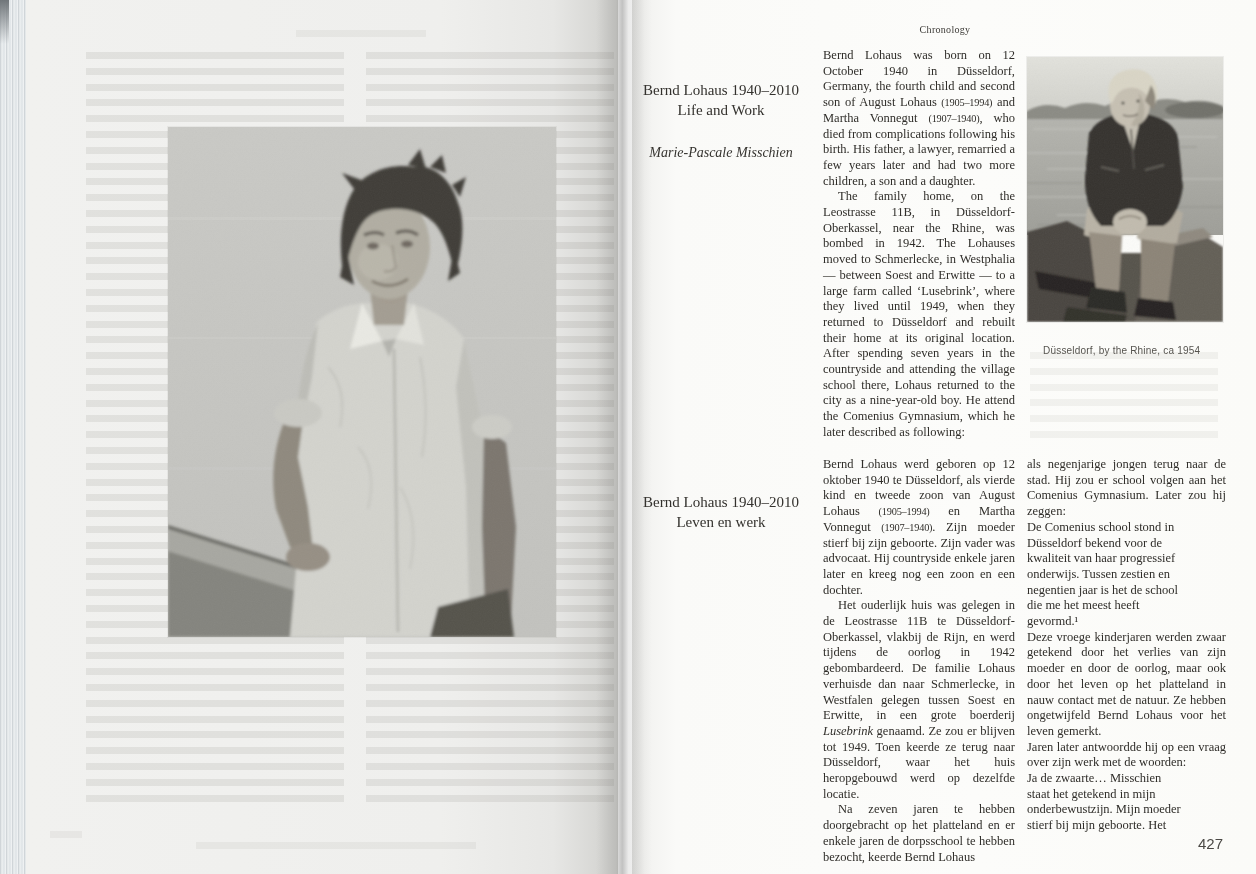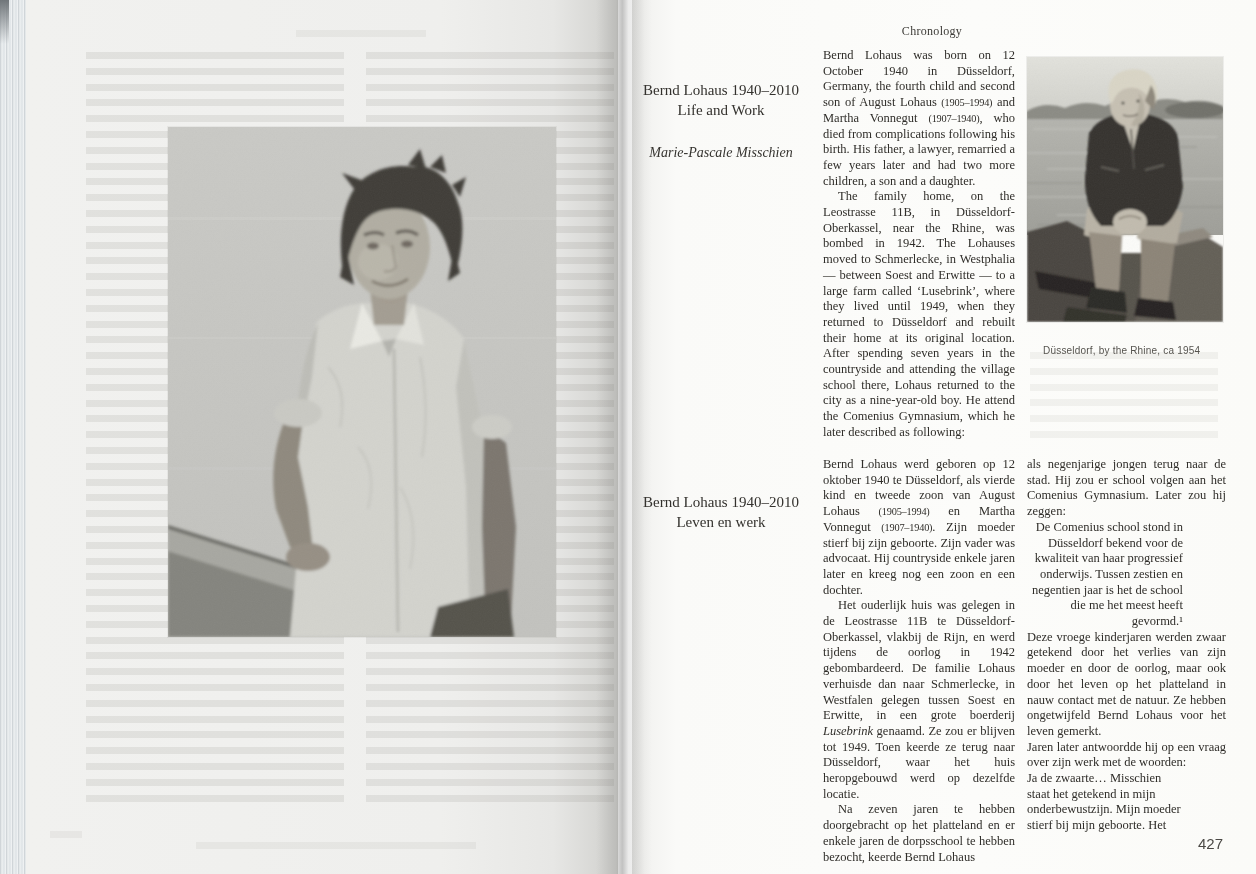--- a/index.html
+++ b/index.html
@@ -29,36 +29,36 @@
 
   
   .portrait{position:absolute;left:142px;top:127px;width:388px;height:510px;margin:0;
     box-shadow:0 0 0 1px rgba(60,60,58,0.06);}
   .boyphoto{position:absolute;left:395px;top:57px;width:196px;height:265px;margin:0;
     box-shadow:0 0 0 1px rgba(60,60,58,0.08);}
   .portrait svg,.boyphoto svg{display:block;width:100%;height:100%;}
 
   
   .rhead{position:absolute;left:0;top:24px;width:600px;text-align:center;
-    font-size:12px;color:#3c3a36;letter-spacing:0.3px;}
+    font-size:10px;color:#3c3a36;letter-spacing:0.3px;padding-left:13px;}
   .title{position:absolute;left:4px;width:170px;text-align:center;
     font-size:15px;line-height:20px;color:#33312d;}
   .title-en{top:80px;}
   .title-nl{top:492px;}
   .author{position:absolute;left:4px;top:145px;width:170px;text-align:center;
     font-style:italic;font-size:14px;color:#35332f;}
   .col{position:absolute;font-size:12.5px;line-height:15.7px;text-align:justify;color:#2f2d29;}
   .col p{margin:0;}
   .col p.ind{text-indent:15px;}
   .en-col{left:191px;top:48px;width:192px;}
   .nl-col1{left:191px;top:457px;width:192px;}
   .nl-col2{left:395px;top:457px;width:199px;}
   .dates{font-size:10.3px;letter-spacing:-0.2px;}
   .ital{font-style:italic;}
-  .bq{display:block;margin:6px 0 11px 28px;width:156px;text-align:right;text-indent:0;}
+  .bq{display:block;margin:6px 0 11px 28px;width:156px;text-align:left;text-indent:0;}
   .bq2{display:block;margin:0 0 0 28px;width:160px;text-align:left;text-indent:0;}
   .caption{position:absolute;left:395px;top:329px;width:196px;margin:16px;
     font-family:"Liberation Sans","DejaVu Sans",sans-serif;font-size:10px;color:#55534e;letter-spacing:0.2px;}
   .folio{position:absolute;right:33px;top:835px;
     font-family:"Liberation Sans","DejaVu Sans",sans-serif;font-size:15px;color:#4b4945;}
 </style>
 </head>
 <body>
 
 <div class="scan">

